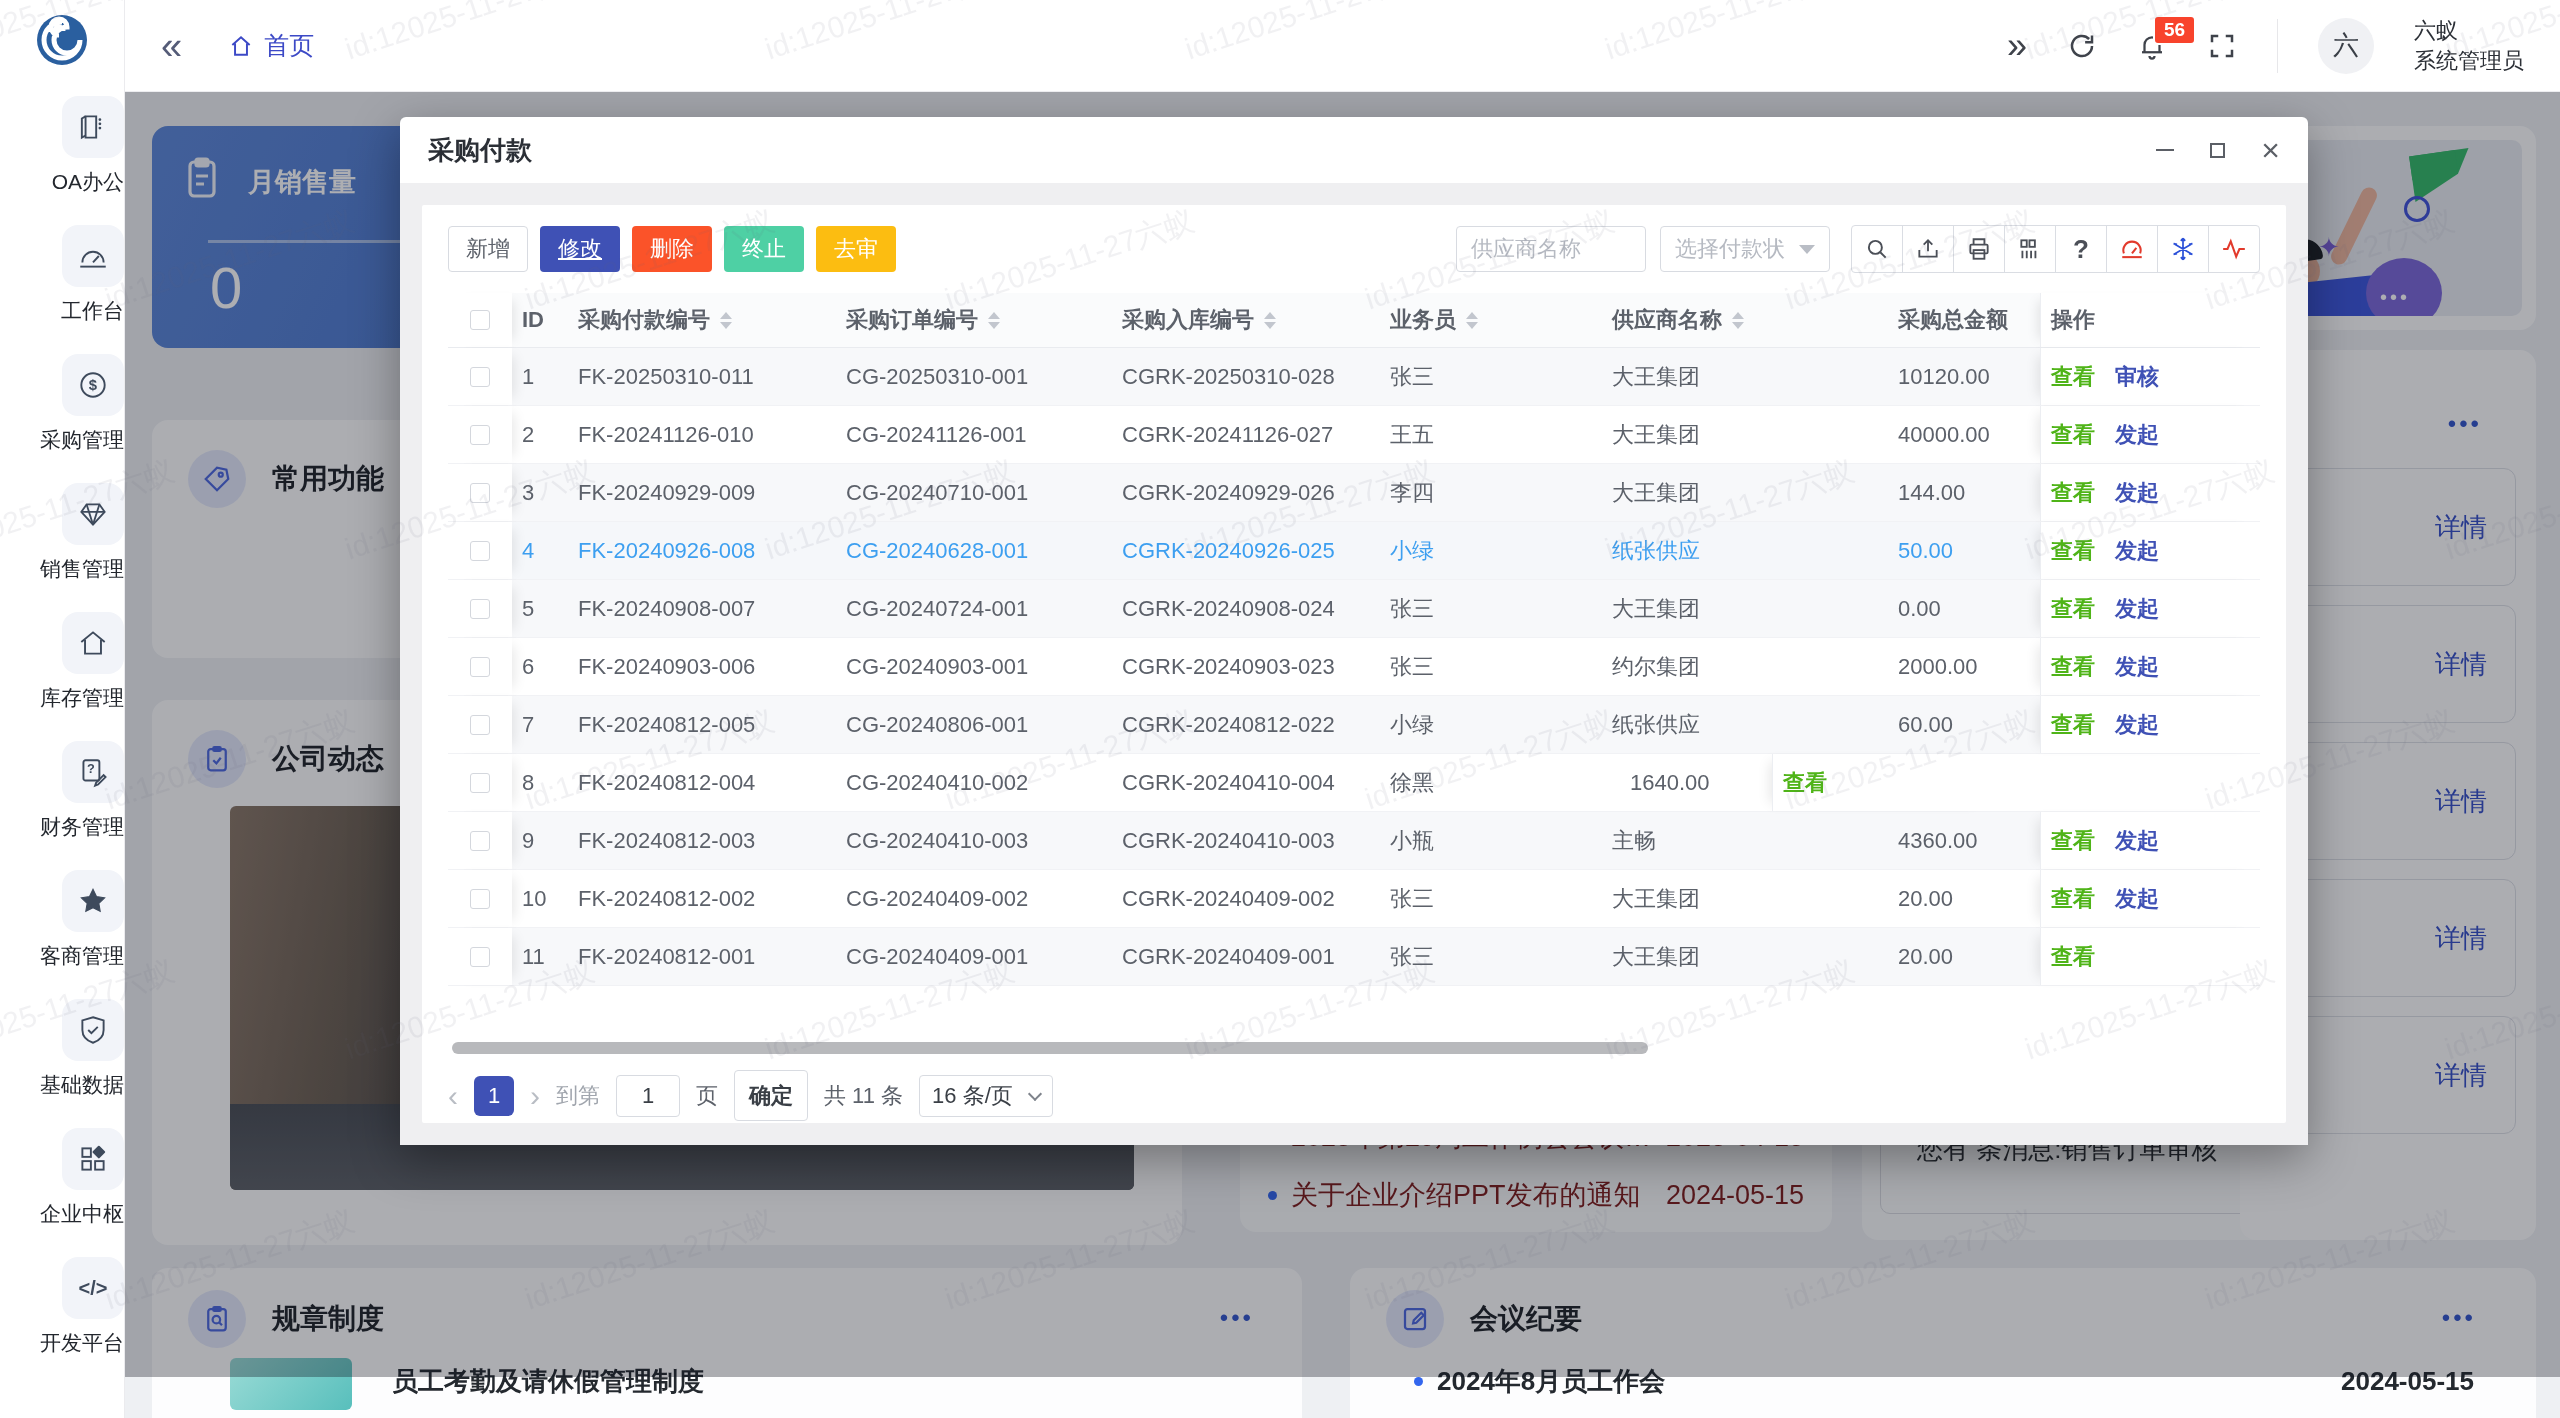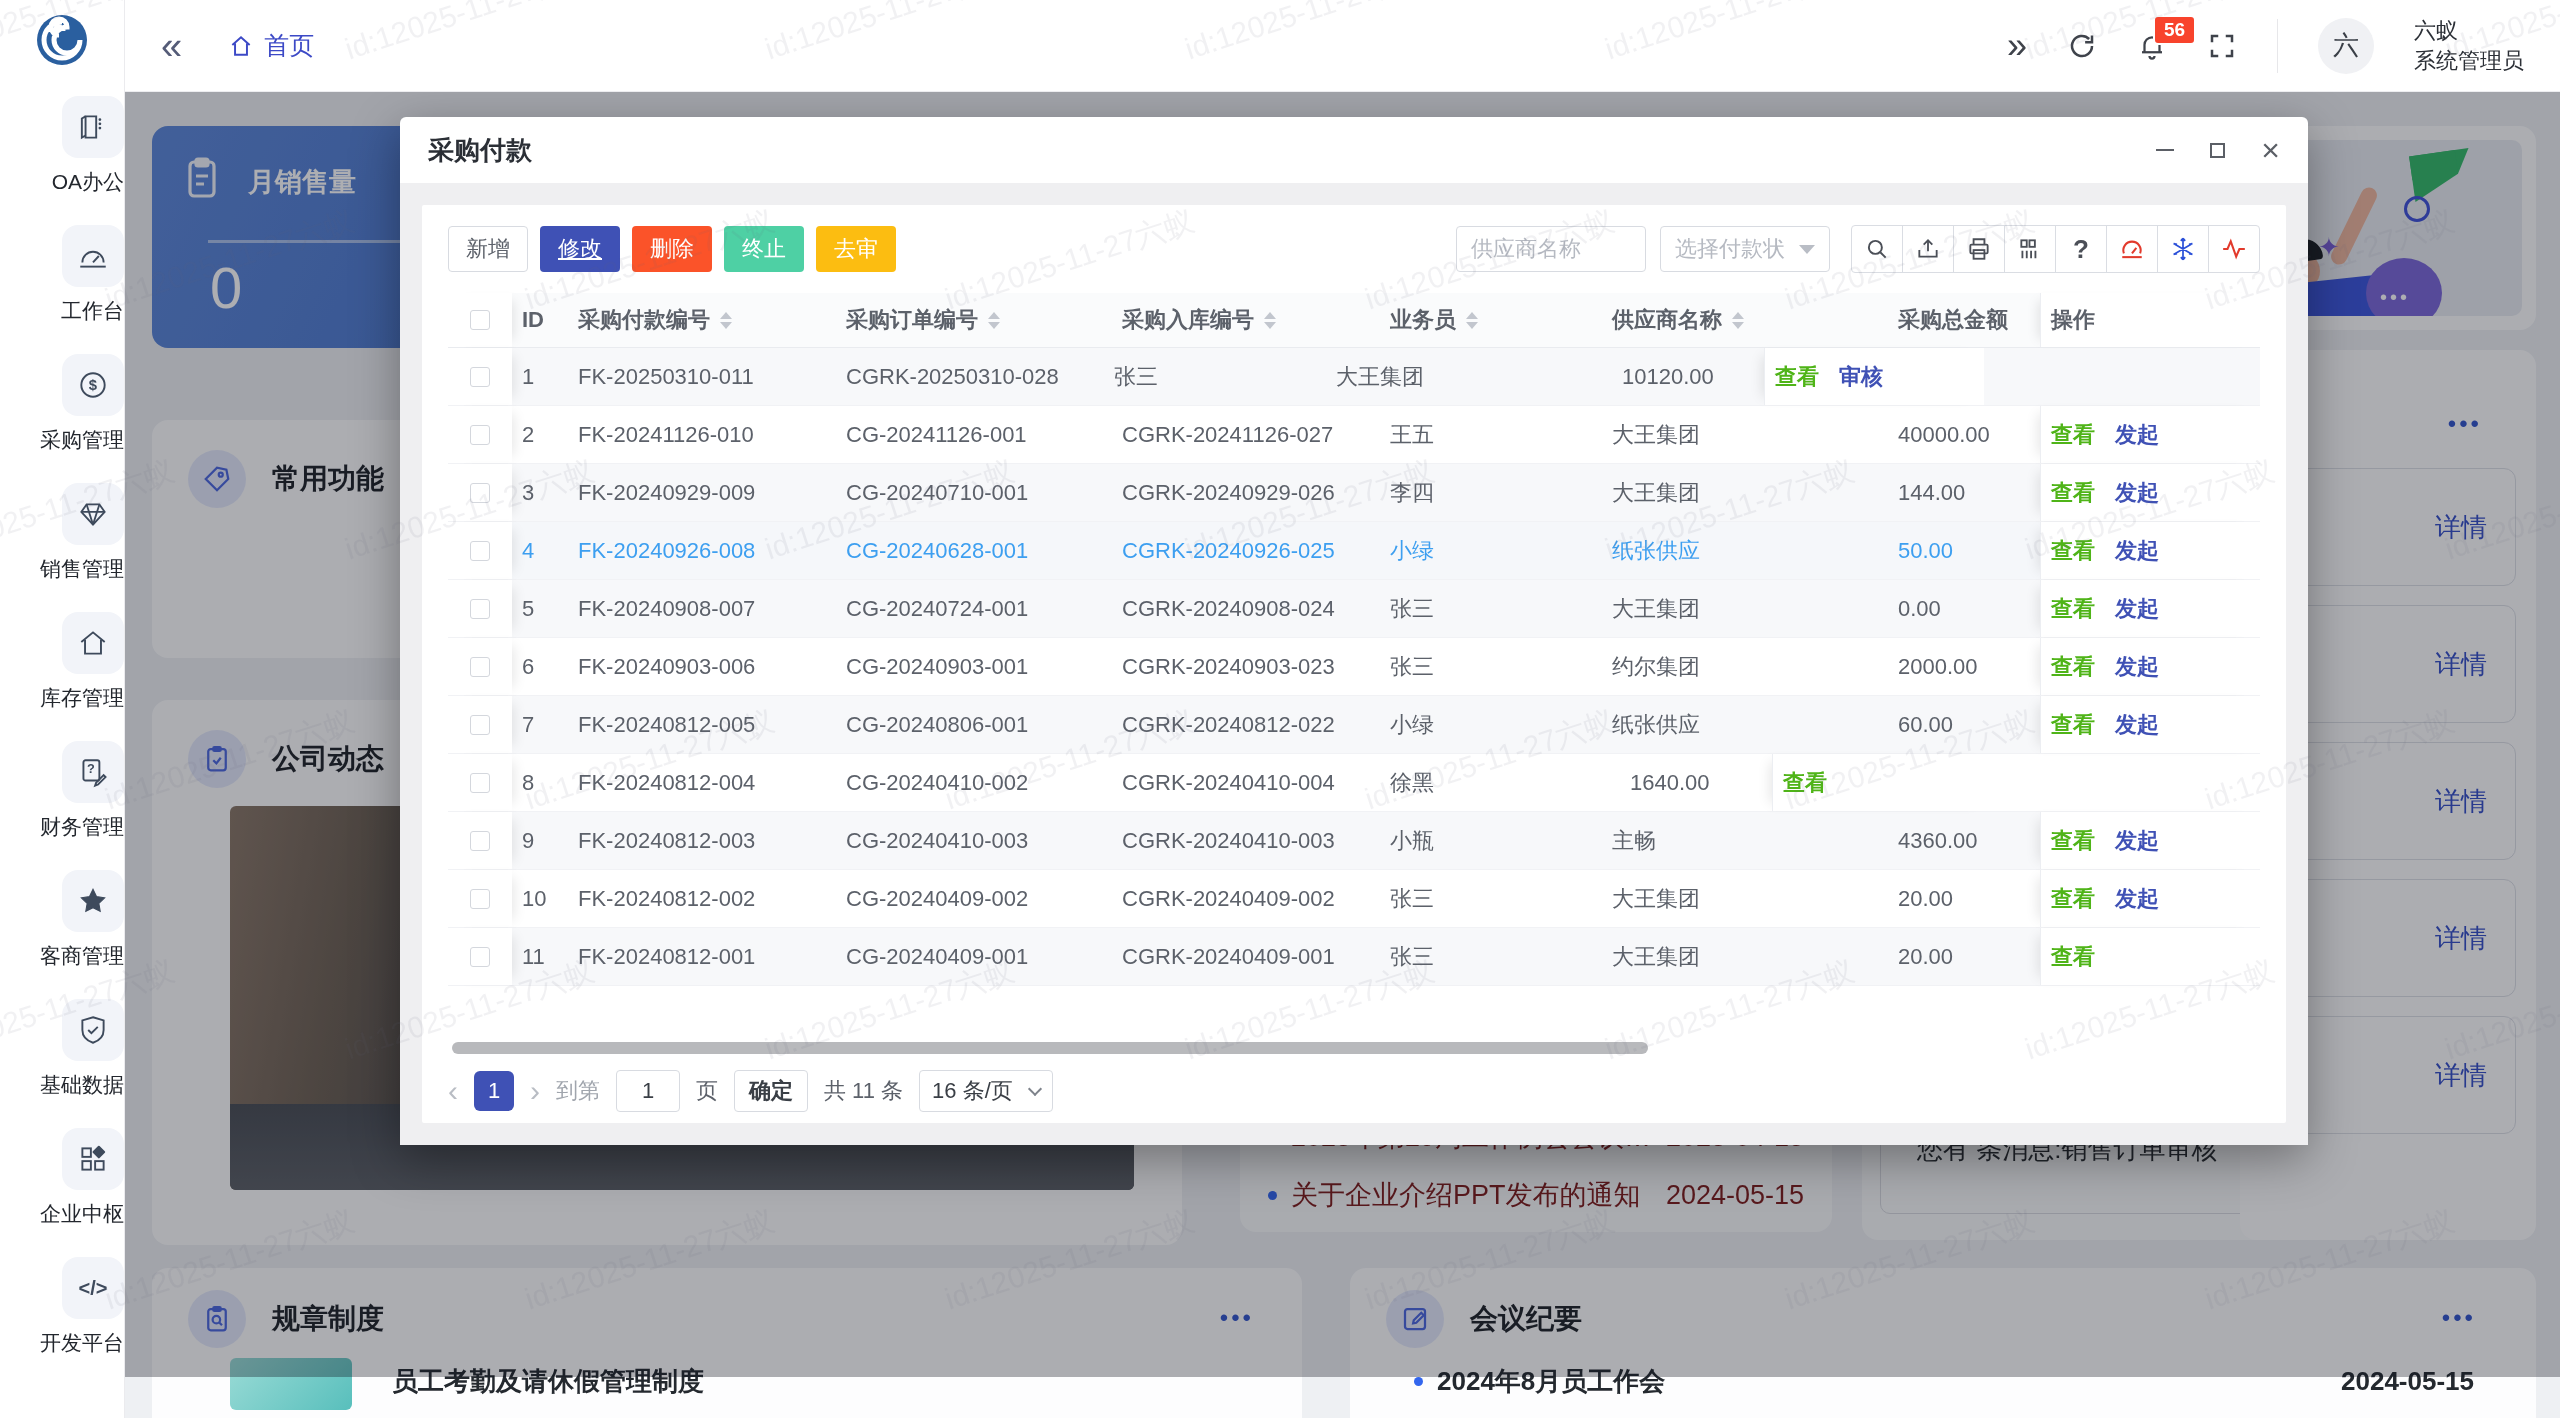--- a/index.html
+++ b/index.html
@@ -166,21 +166,21 @@
   .lnk.green{color:#4fb418;}
 
   .hscroll{position:relative;height:12px;margin-top:56px;}
   .hthumb{position:absolute;left:4px;top:0;width:66%;height:12px;border-radius:6px;background:#b8b9bc;cursor:pointer;}
 
   .pagination{display:flex;align-items:center;gap:16px;margin-top:16px;font-size:22px;color:#5c616a;}
   .pg-arrow{font-size:30px;color:#b9bdc4;cursor:pointer;line-height:1;}
   .pg-cur{width:40px;height:40px;background:#3f51b5;color:#fff;border-radius:6px;display:flex;align-items:center;justify-content:center;cursor:pointer;}
   .pg-goto{color:#a0a5ad;}
   .pg-input{width:64px;height:42px;border:1px solid #d8dbe1;border-radius:4px;text-align:center;font-size:22px;color:#3a3f46;outline:none;font-family:inherit;}
-  .pg-btn{height:42px;padding:0 14px;border:1px solid #d8dbe1;border-radius:4px;display:flex;align-items:center;font-weight:600;color:#3a3f46;cursor:pointer;background:#fff;font-size:22px;}
+  .pg-btn{height:51px;padding:0 14px;border:1px solid #d8dbe1;border-radius:4px;display:flex;align-items:center;font-weight:600;color:#3a3f46;cursor:pointer;background:#fff;font-size:22px;}
   .pg-size{width:134px;height:42px;border:1px solid #d8dbe1;border-radius:4px;display:flex;align-items:center;justify-content:space-between;padding:0 12px;color:#3a3f46;cursor:pointer;}
   .chev{width:10px;height:10px;border-right:2px solid #7e838b;border-bottom:2px solid #7e838b;transform:rotate(45deg);margin-top:-4px;}
 
   
   #footer{position:absolute;left:125px;bottom:0;width:2435px;height:41px;background:#fff;z-index:30;
           border-top:1px solid #ededf0;display:flex;align-items:center;justify-content:center;}
   .foot-text{font-size:22px;color:#3a3e45;}
   .site{position:absolute;right:16px;bottom:6px;font-size:20px;font-style:italic;color:#4a7df0;}
 
   
@@ -467,20 +467,21 @@
                 <span>操作</span>
               </div>
             </div>
           <div id="tbody" data-name="table-body">
   <div class="tr odd" data-name="table-row">
     <div class="td c-check cell-fixed-l" data-name="row-checkbox-cell">
                   <span class="cb" data-name="row-checkbox"></span>
                 </div>
     <div class="td c-id" data-name="cell-id">1</div>
     <div class="td c-pay" data-name="cell-payment-no">FK-20250310-011</div>
+    <div class="td c-order" data-name="cell-order-no">CG-20250310-001</div>
     <div class="td c-in" data-name="cell-inbound-no">CGRK-20250310-028</div>
     <div class="td c-man" data-name="cell-salesman">张三</div>
     <div class="td c-sup" data-name="cell-supplier">大王集团</div>
     <div class="td c-amt" data-name="cell-amount">10120.00</div>
     <div class="td c-act cell-fixed-r" data-name="cell-actions">
                   <span class="lnk green" data-name="view-link">查看</span>
                   <span class="lnk" data-name="action-link">审核</span>
                 </div>
   </div>
 

